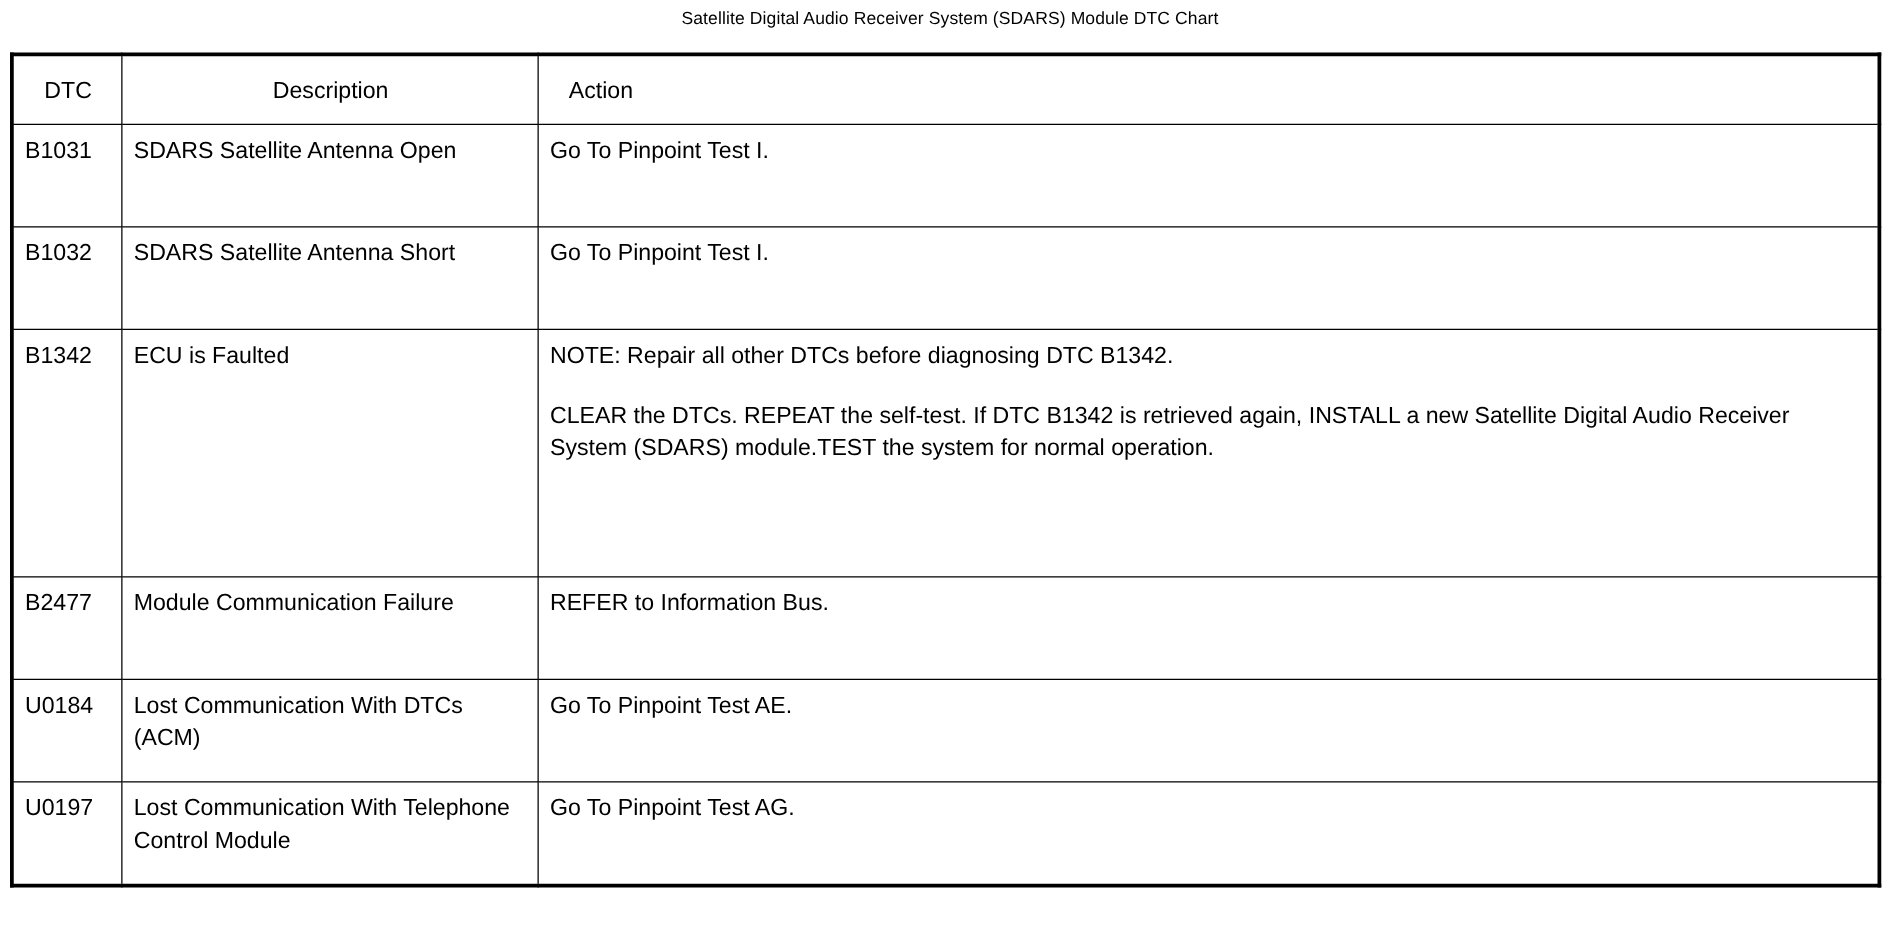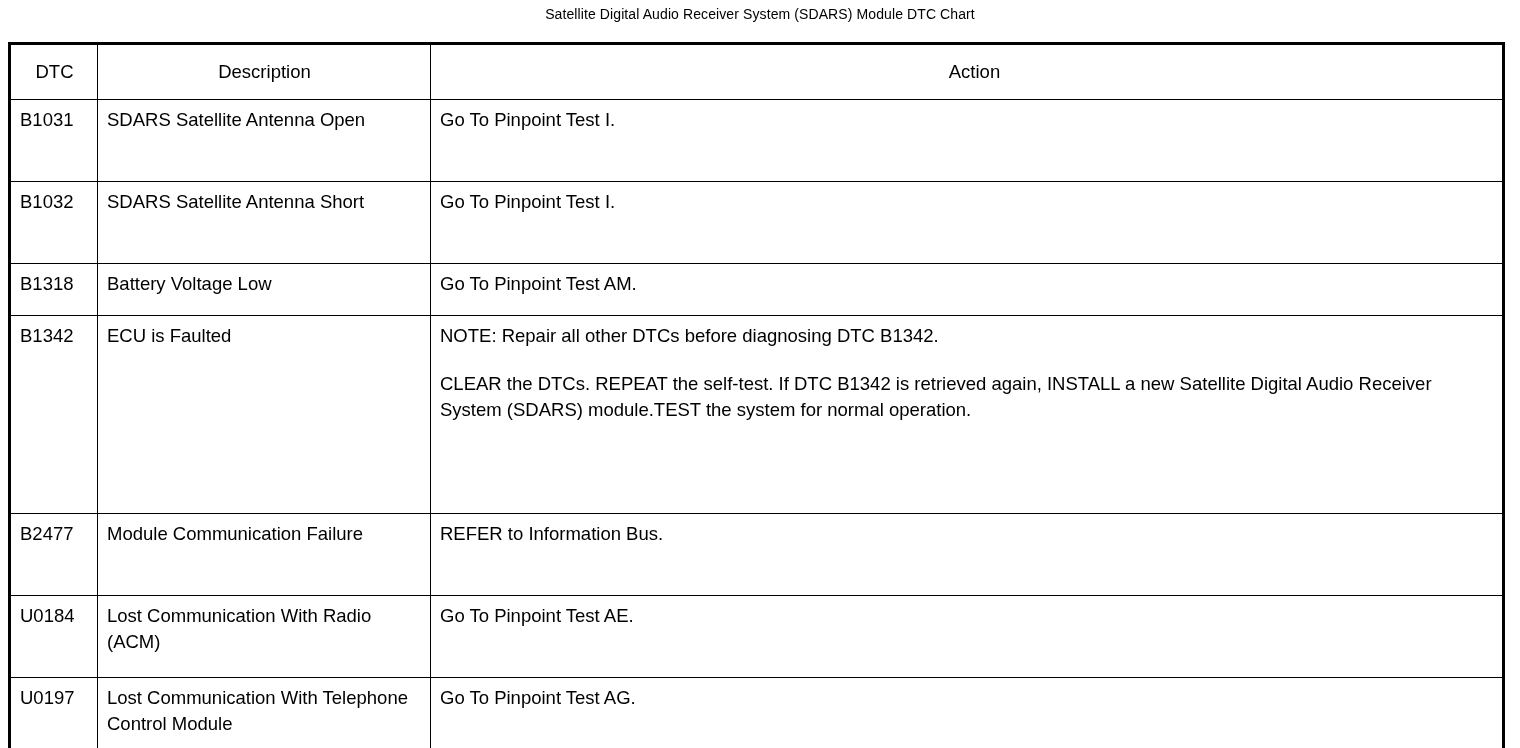--- a/index.html
+++ b/index.html
@@ -92,61 +92,56 @@
   <table class="dtc-table">
     <colgroup>
       <col class="c-dtc">
       <col class="c-desc">
       <col class="c-act">
     </colgroup>
     <thead>
       <tr>
         <th class="col-dtc" style="text-align:center;">DTC</th>
         <th class="col-desc" style="text-align:center;">Description</th>
-        <th class="col-act" style="text-align:center;padding-left:24px;">Action</th>
+        <th class="col-act" style="text-align:left;padding-left:24px;">Action</th>
       </tr>
     </thead>
     <tbody>
 
       <tr class="r-b1031">
         <td class="col-dtc">B1031</td>
         <td class="col-desc">SDARS Satellite Antenna Open</td>
         <td class="col-act">Go To Pinpoint Test I.</td>
       </tr>
 
       <tr class="r-b1032">
         <td class="col-dtc">B1032</td>
         <td class="col-desc">SDARS Satellite Antenna Short</td>
         <td class="col-act">Go To Pinpoint Test I.</td>
       </tr>
 
-      <tr class="r-b1318">
-        <td class="col-dtc">B1318</td>
-        <td class="col-desc">Battery Voltage Low</td>
-        <td class="col-act">Go To Pinpoint Test AM.</td>
-      </tr>
 
       <tr class="r-b1342">
         <td class="col-dtc">B1342</td>
         <td class="col-desc">ECU is Faulted</td>
         <td class="col-act">
           <p class="note-para"><span class="note-label">NOTE:</span><span> Repair all other DTCs before diagnosing DTC B1342.</span></p>
           <p class="note-para">CLEAR the DTCs. REPEAT the self-test. If DTC B1342 is retrieved again, INSTALL a new Satellite Digital Audio Receiver System (SDARS) module.TEST the system for normal operation.</p>
         </td>
       </tr>
 
       <tr class="r-b2477">
         <td class="col-dtc">B2477</td>
         <td class="col-desc">Module Communication Failure</td>
         <td class="col-act">REFER to Information Bus.</td>
       </tr>
 
       <tr class="r-u0184">
         <td class="col-dtc">U0184</td>
-        <td class="col-desc">Lost Communication With Radio (ACM)</td>
+        <td class="col-desc">Lost Communication With DTCs (ACM)</td>
         <td class="col-act">Go To Pinpoint Test AE.</td>
       </tr>
 
       <tr class="r-u0197">
         <td class="col-dtc">U0197</td>
         <td class="col-desc">Lost Communication With Telephone Control Module</td>
         <td class="col-act">Go To Pinpoint Test AG.</td>
       </tr>
 
     </tbody>

